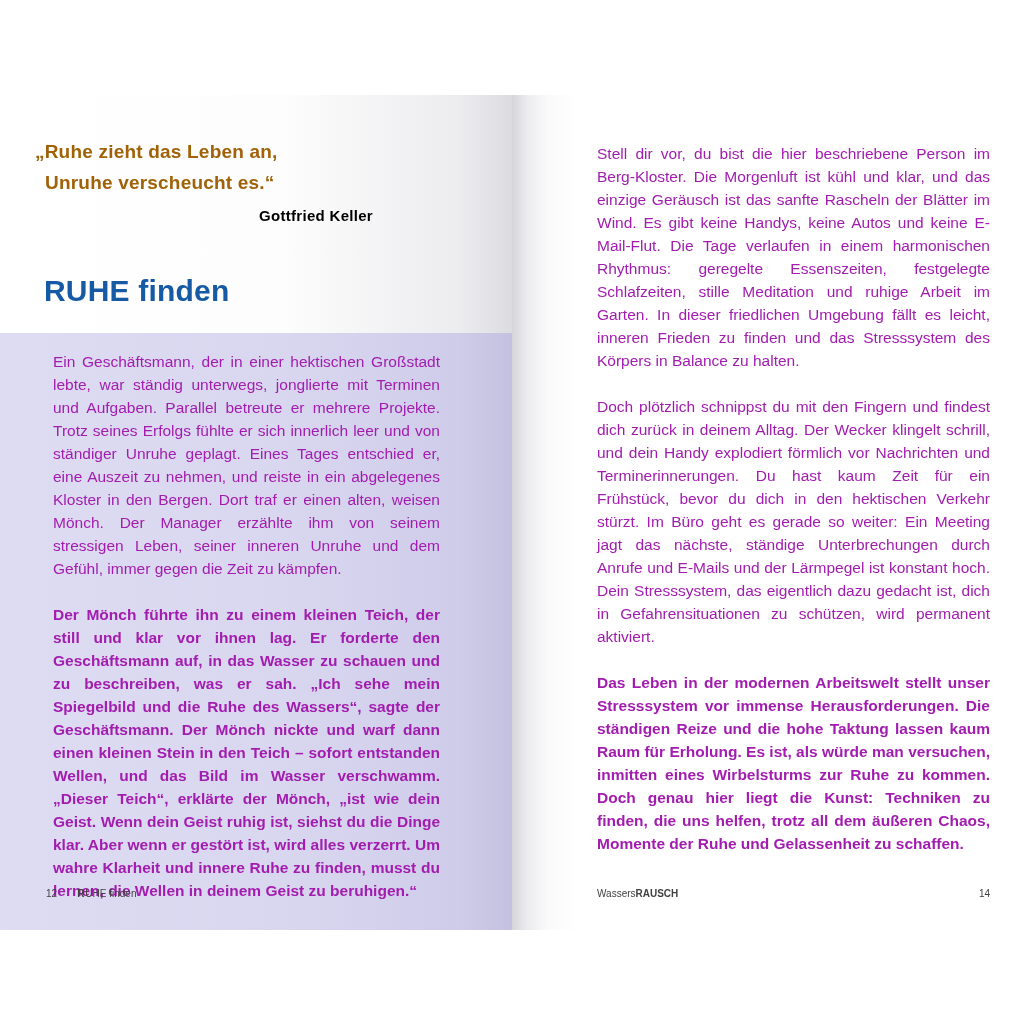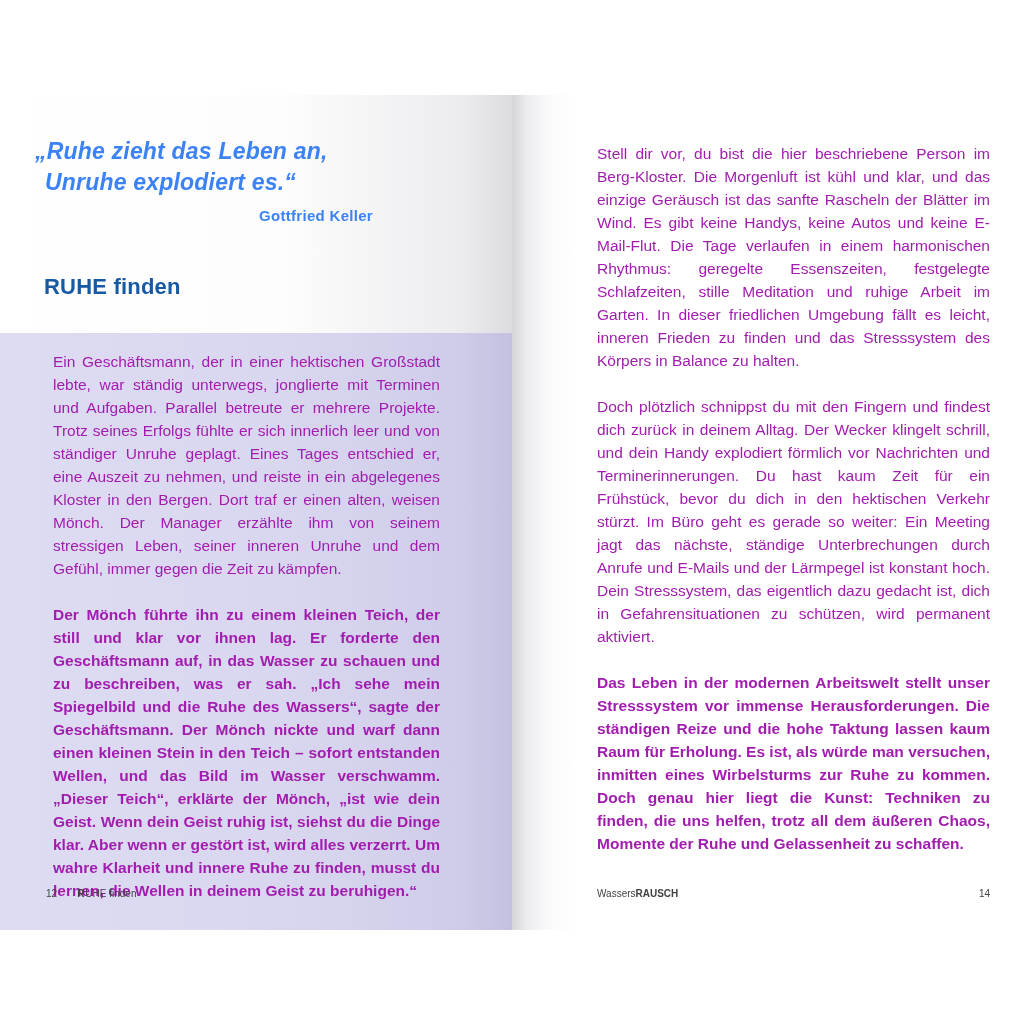--- a/index.html
+++ b/index.html
@@ -18,33 +18,33 @@
     background: linear-gradient(to right, #dedcf3 0%, #d9d7ef 55%, #cfccea 90%, #c4c1e0 100%);
   }
   .right-page {
     position: absolute; left: 512px; top: 95px; width: 512px; height: 835px;
     background: linear-gradient(to right, #d6d6da 0%, #ececef 3%, #fafafb 7%, #ffffff 13%);
   }
 
   
   .quote {
     position: absolute; left: 35px; top: 136px;
-    font-size: 23px; font-weight: bold; font-style: italic;
-    color: #3b82f6; line-height: 31px; letter-spacing: 0.2px;
+    font-size: 19px; font-weight: bold; 
+    color: #a16207; line-height: 31px; letter-spacing: 0.2px;
   }
   .quote .l2 { padding-left: 10px; }
 
   .attribution {
     position: absolute; left: 259px; top: 207px;
-    font-size: 15px; font-weight: bold; color: #3b82f6; letter-spacing: 0.3px;
+    font-size: 15px; font-weight: bold; color: #000000; letter-spacing: 0.3px;
   }
 
   .heading {
     position: absolute; left: 44px; top: 274px;
-    font-size: 22px; font-weight: bold; color: #1659a4; letter-spacing: 0.2px;
+    font-size: 30px; font-weight: bold; color: #1659a4; letter-spacing: 0.2px;
   }
 
   .left-body  { position: absolute; left: 45px; top: 350px; width: 387px; margin-left: 8px; }
   .right-body { position: absolute; left: 597px; top: 142px; width: 393px; }
 
   p.body {
     font-size: 15.5px; line-height: 23px; color: #a21caf;
     text-align: justify; margin-bottom: 23px;
   }
   p.body:last-child { margin-bottom: 0; font-weight: bold; }
@@ -61,21 +61,21 @@
 <body>
 
 <div class="spread">
 
   <div class="left-top"></div>
   <div class="left-lavender"></div>
   <div class="right-page"></div>
 
   <div class="quote">
     <div class="l1">„Ruhe zieht das Leben an,</div>
-    <div class="l2">Unruhe explodiert es.“</div>
+    <div class="l2">Unruhe verscheucht es.“</div>
   </div>
 
   <div class="attribution">Gottfried Keller</div>
 
   <div class="heading">RUHE finden</div>
 
   <div class="left-body">
     <p class="body">Ein Geschäftsmann, der in einer hektischen Großstadt lebte, war ständig unterwegs, jonglierte mit Terminen und Aufgaben. Parallel betreute er mehrere Projekte. Trotz seines Erfolgs fühlte er sich innerlich leer und von ständiger Unruhe geplagt. Eines Tages entschied er, eine Auszeit zu nehmen, und reiste in ein abgelegenes Kloster in den Bergen. Dort traf er einen alten, weisen Mönch. Der Manager erzählte ihm von seinem stressigen Leben, seiner inneren Unruhe und dem Gefühl, immer gegen die Zeit zu kämpfen.</p>
     <p class="body">Der Mönch führte ihn zu einem kleinen Teich, der still und klar vor ihnen lag. Er forderte den Geschäftsmann auf, in das Wasser zu schauen und zu beschreiben, was er sah. „Ich sehe mein Spiegelbild und die Ruhe des Wassers“, sagte der Geschäftsmann. Der Mönch nickte und warf dann einen kleinen Stein in den Teich – sofort entstanden Wellen, und das Bild im Wasser verschwamm. „Dieser Teich“, erklärte der Mönch, „ist wie dein Geist. Wenn dein Geist ruhig ist, siehst du die Dinge klar. Aber wenn er gestört ist, wird alles verzerrt. Um wahre Klarheit und innere Ruhe zu finden, musst du lernen, die Wellen in deinem Geist zu beruhigen.“</p>
   </div>

